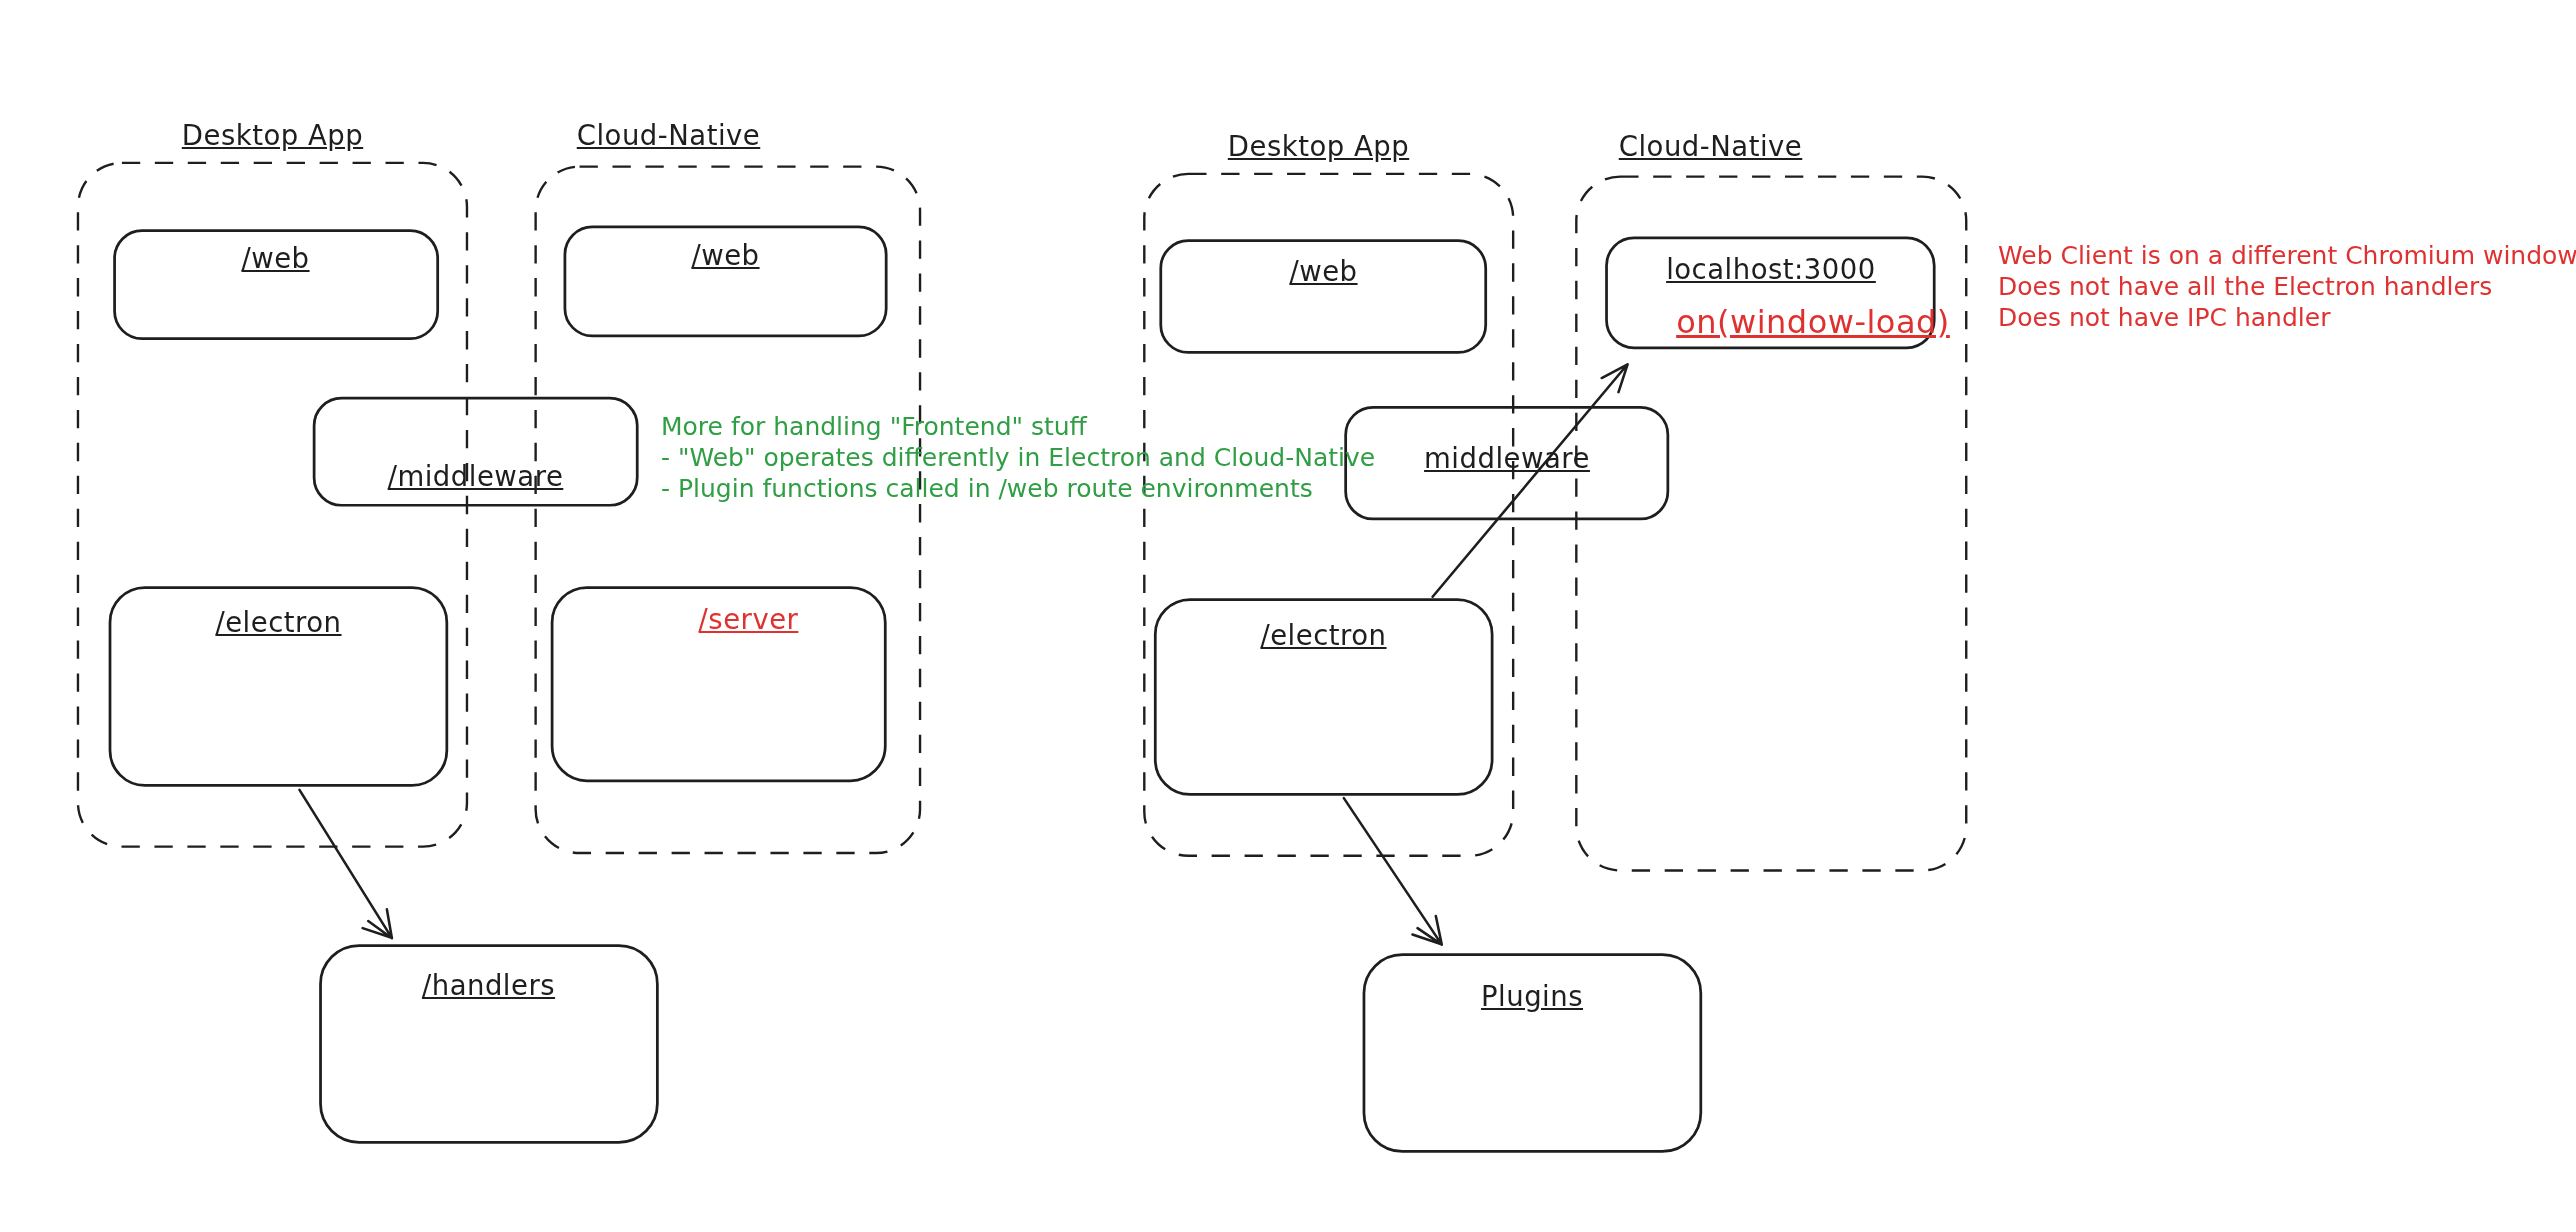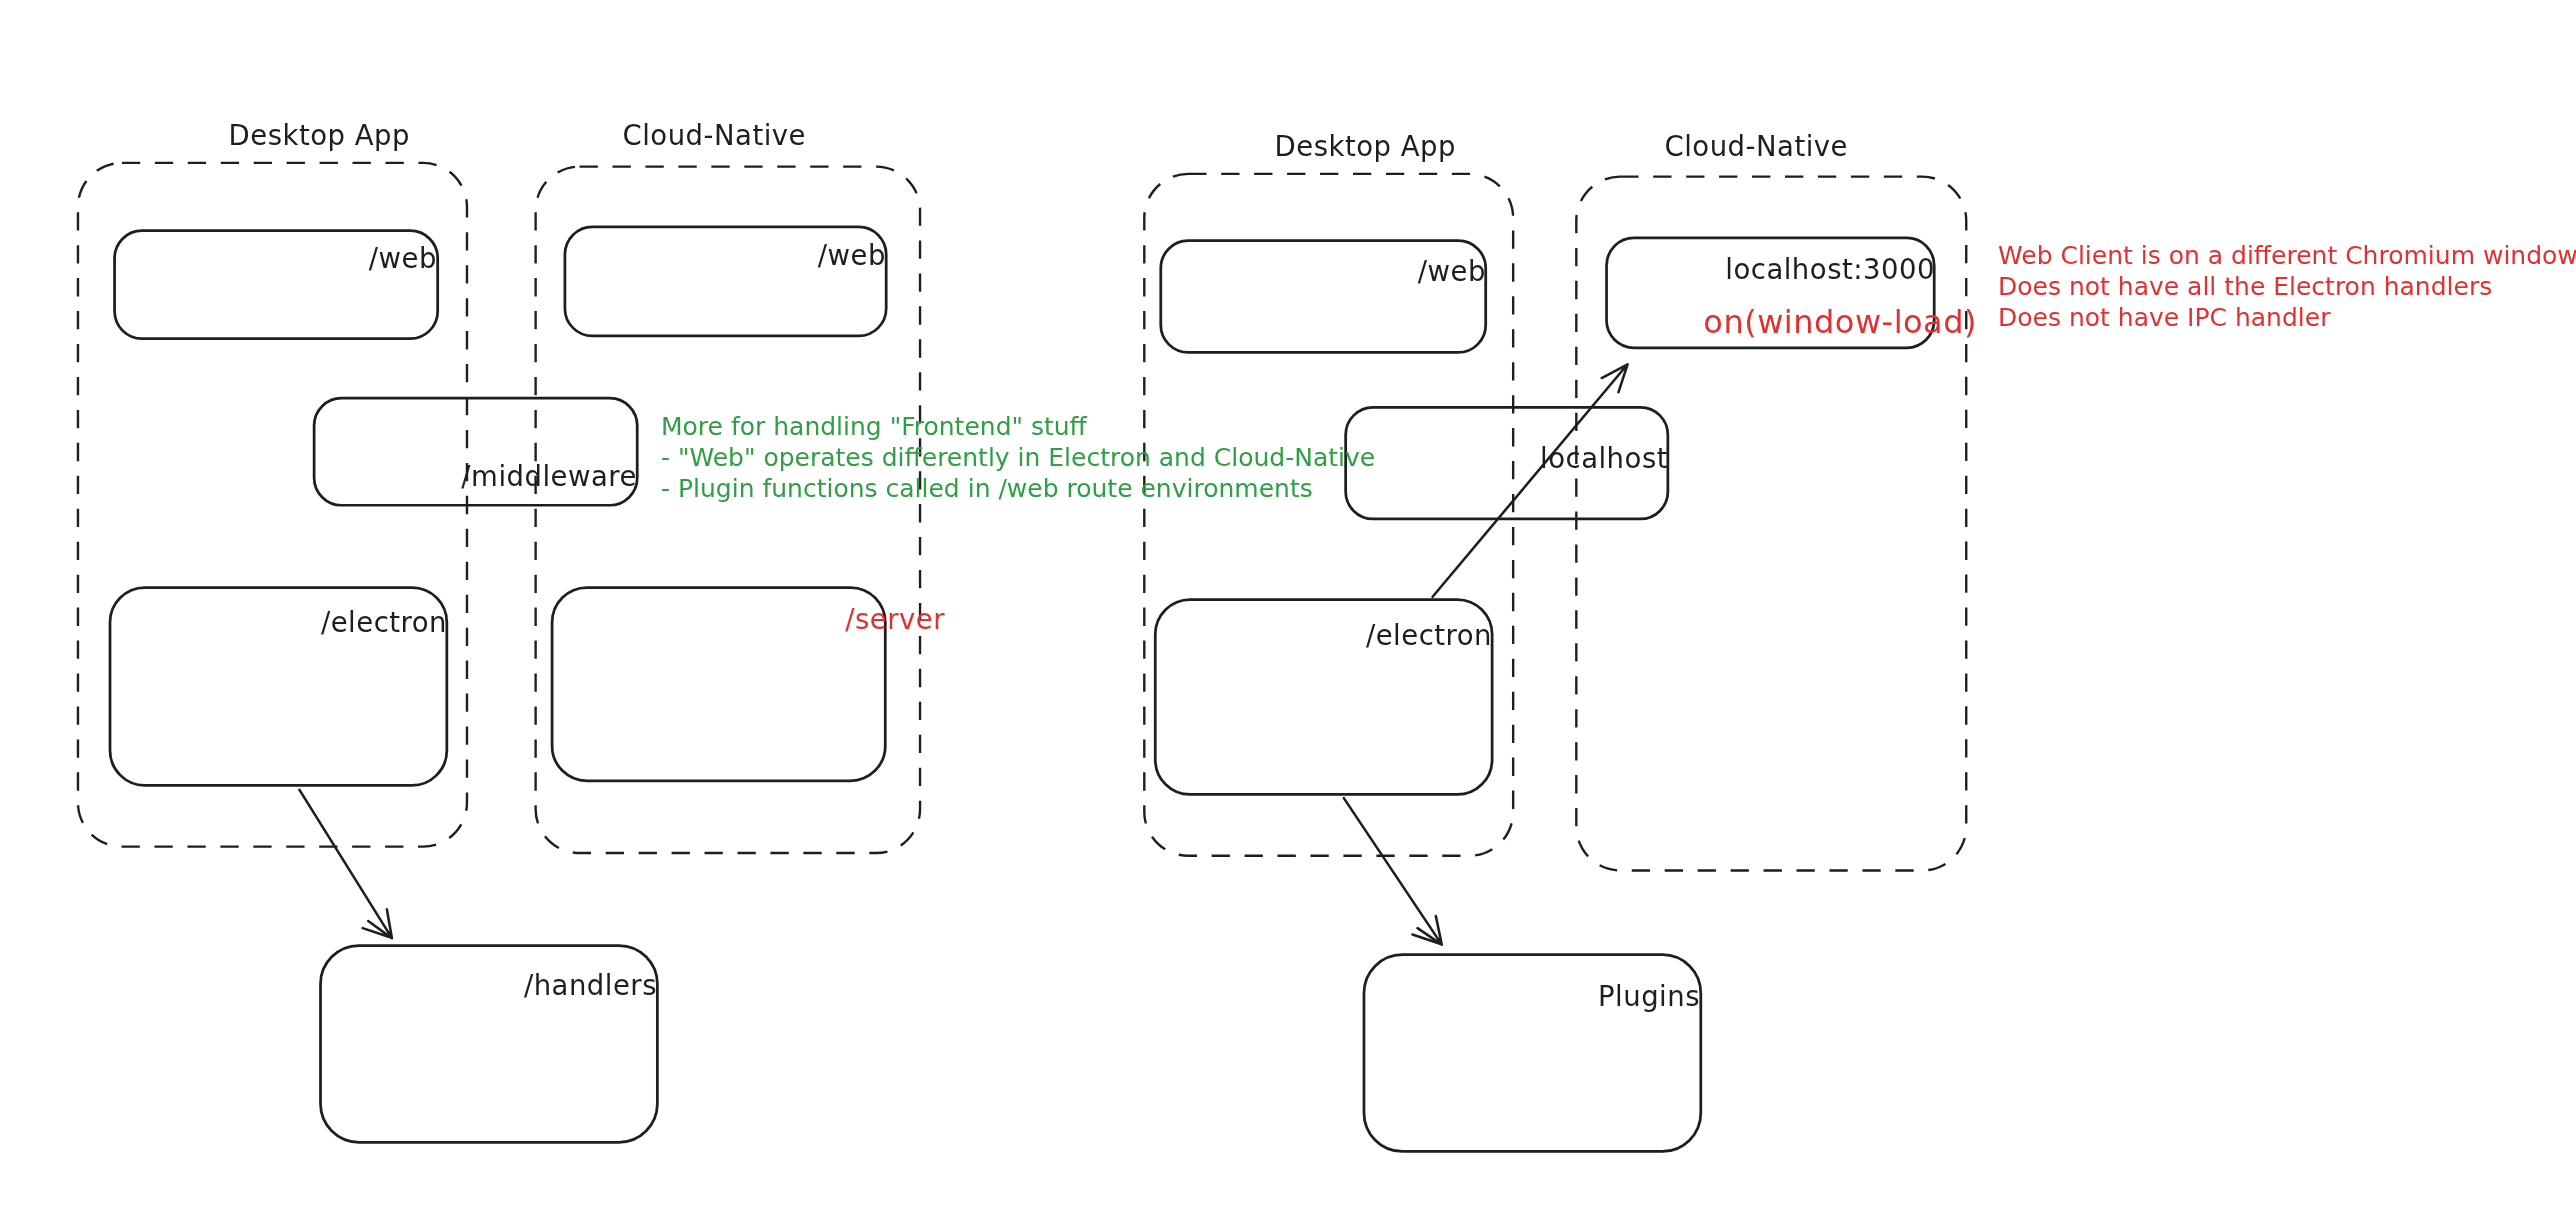--- a/index.html
+++ b/index.html
@@ -10,24 +10,25 @@
     overflow:hidden;
     font-family:"DejaVu Sans", sans-serif;
     color:#1e1e1e;
   }
   svg.layer{position:absolute;left:0;top:0;}
   .shape{fill:none;stroke:#1e1e1e;stroke-width:3;}
   .dashed{stroke-dasharray:20 16;stroke-width:2.6;}
   .arrow{fill:none;stroke:#1e1e1e;stroke-width:2.8;stroke-linecap:round;stroke-linejoin:round;}
   .lbl{
     position:absolute;
-    text-align:right;
+    text-align:center;
     font-size:27.5px;
     letter-spacing:0.5px;
     white-space:nowrap;
+    text-decoration:underline;
   }
   .note{
     position:absolute;
     font-size:25px;
     line-height:31px;
     white-space:nowrap;
   }
   .red{color:#e03131;}
   .green{color:#2f9e44;}
   .sm{font-size:32px;}
@@ -77,21 +78,21 @@
     <div>- "Web" operates differently in Electron and Cloud-Native</div>
     <div>- Plugin functions called in /web route environments</div>
   </div>
 
   <div class="lbl" style="left:1181px;top:130px;width:275px;">Desktop App</div>
   <div class="lbl" style="left:1573px;top:130px;width:275px;">Cloud-Native</div>
 
   <div class="lbl" style="left:1161px;top:255px;width:325px;">/web</div>
   <div class="lbl" style="left:1607px;top:253px;width:328px;">localhost:3000</div>
   <div class="lbl red sm" style="left:1649px;top:303px;width:328px;">on(window-load)</div>
-  <div class="lbl" style="left:1346px;top:442px;width:322px;">localhost</div>
+  <div class="lbl" style="left:1346px;top:442px;width:322px;">middleware</div>
   <div class="lbl" style="left:1155px;top:619px;width:337px;">/electron</div>
   <div class="lbl" style="left:1364px;top:980px;width:336px;">Plugins</div>
 
   <div class="note red" style="left:1998px;top:240px;">
     <div>Web Client is on a different Chromium window</div>
     <div>Does not have all the Electron handlers</div>
     <div>Does not have IPC handler</div>
   </div>
 
 </div>

